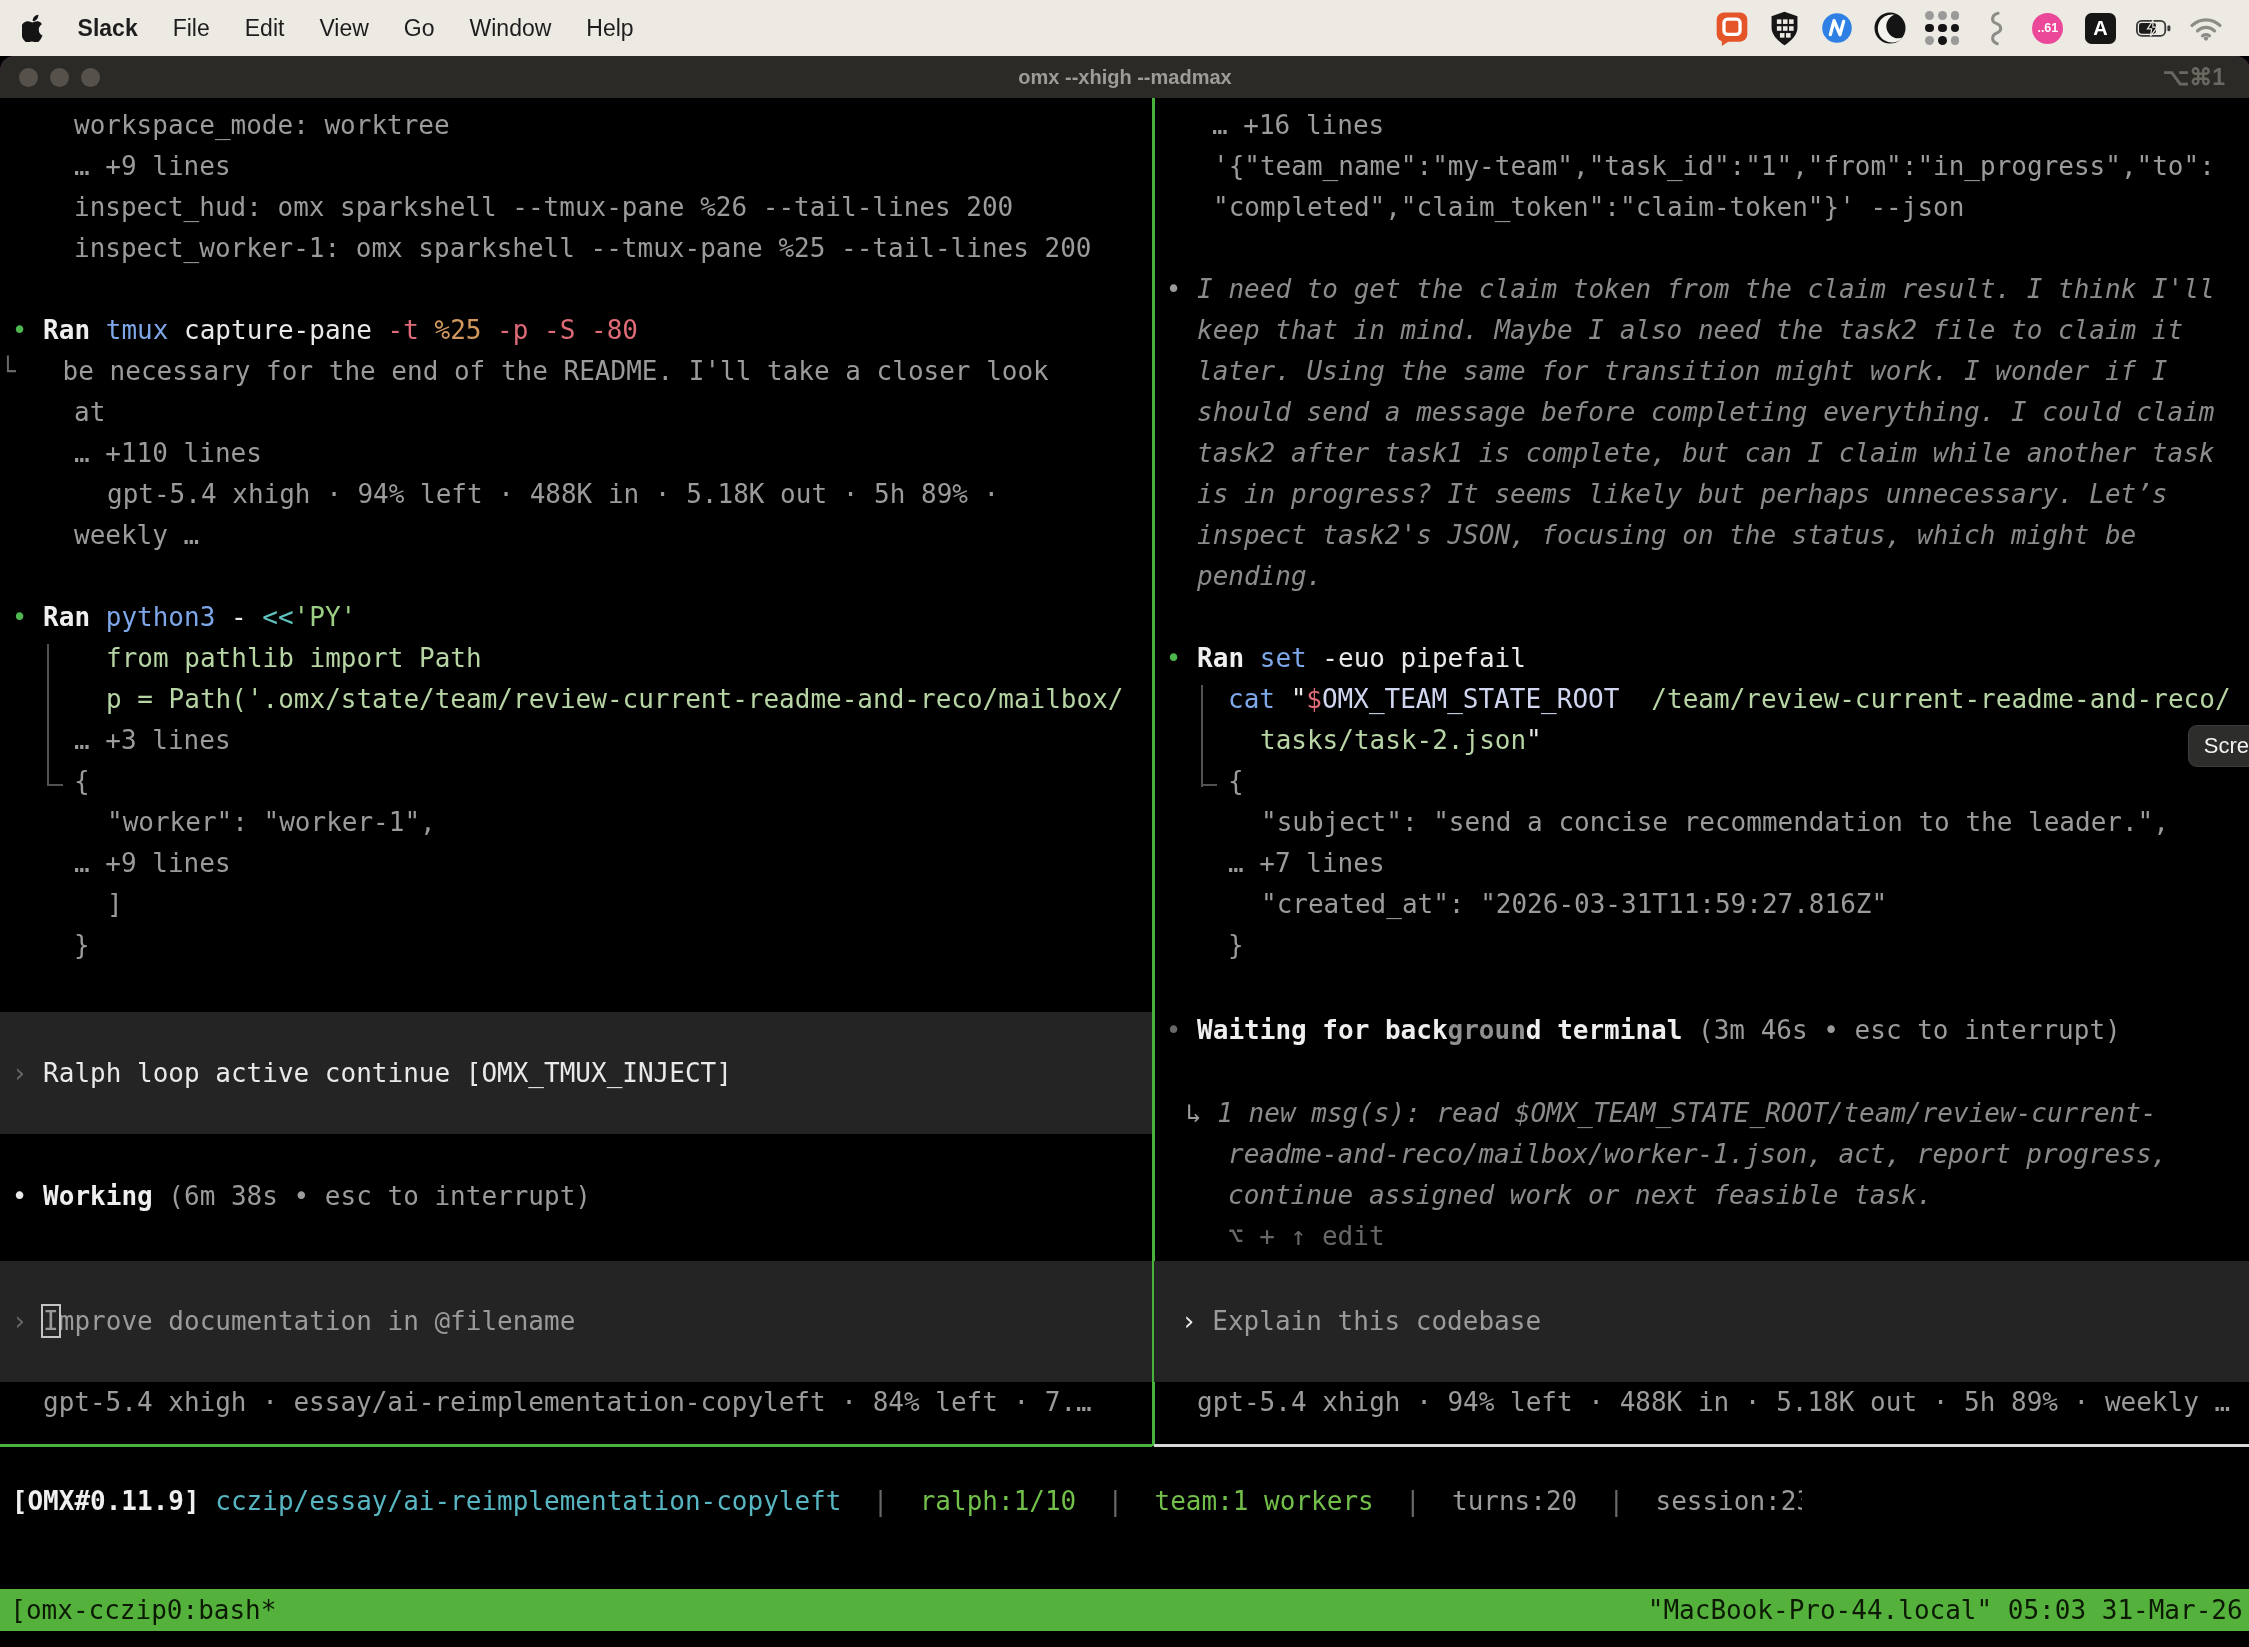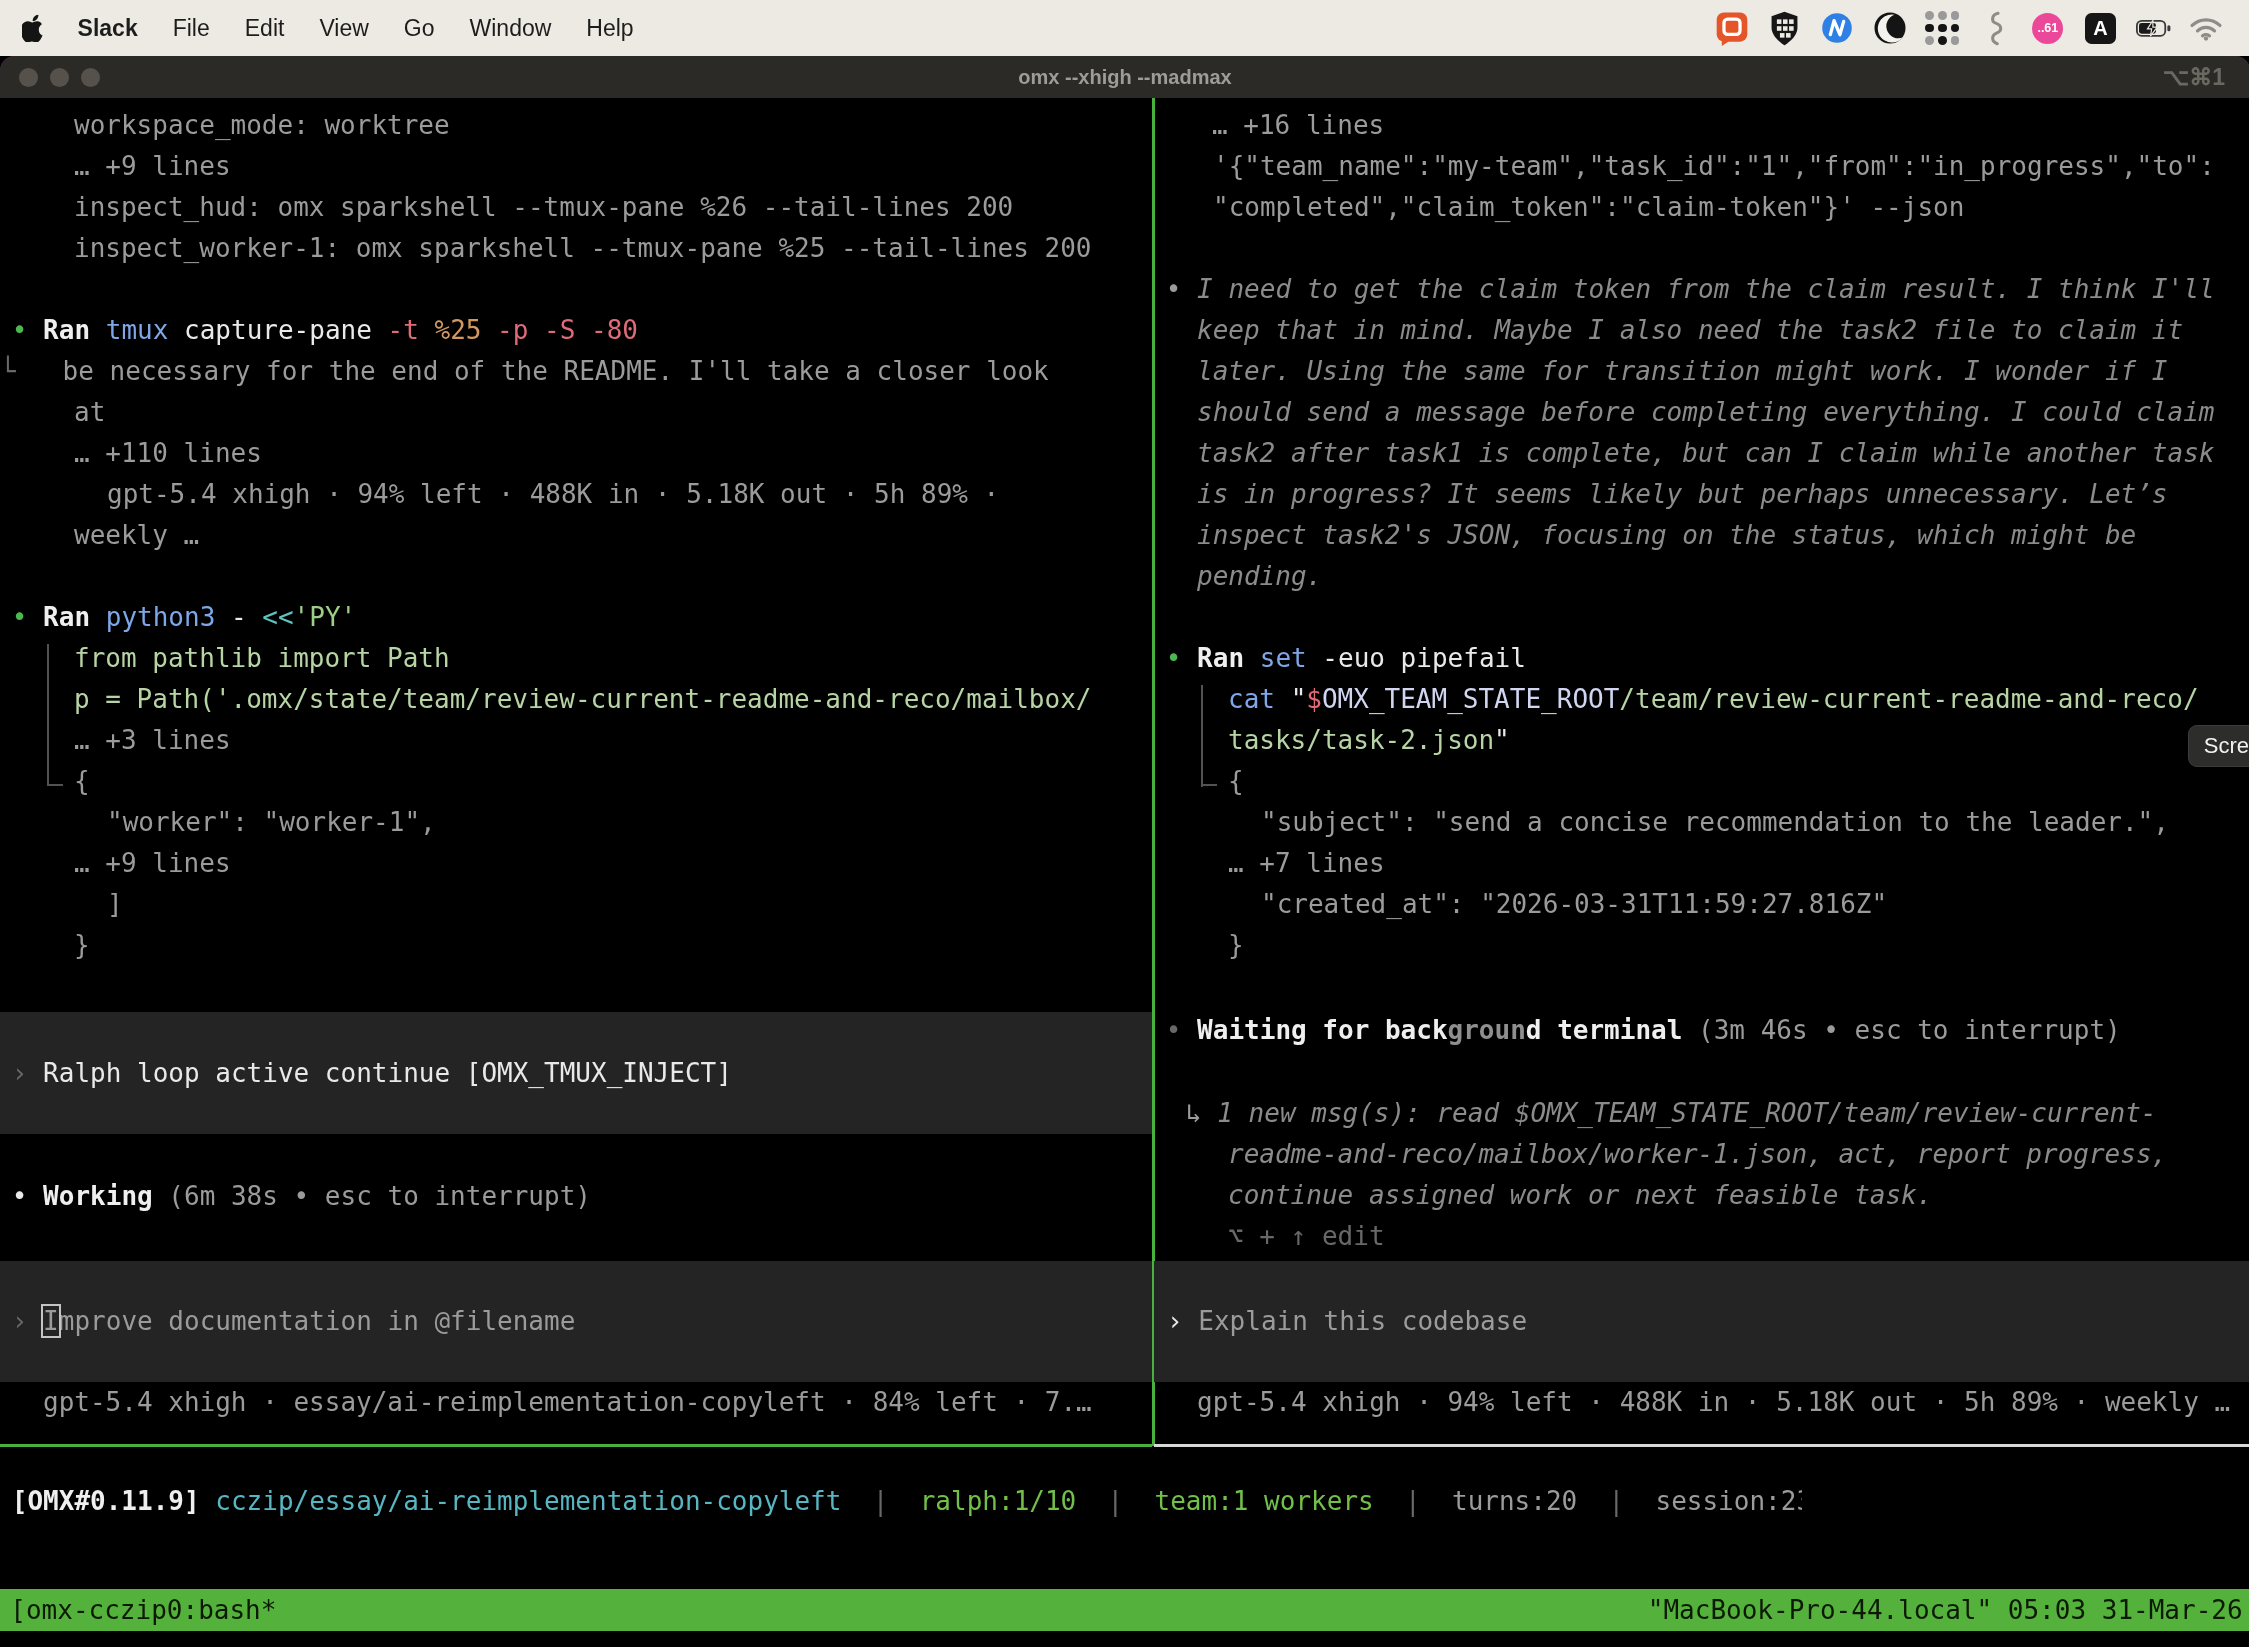--- a/index.html
+++ b/index.html
@@ -47,21 +47,21 @@
   .divider-v{position:absolute;left:1152px;top:0;width:3px;height:1348px;background:#49b23c;}
   .hb-left{position:absolute;top:1346px;left:0;width:1152px;height:3px;background:#49b23c;}
   .hb-right{position:absolute;top:1346px;left:1154px;width:1095px;height:3px;background:#d8d8d8;}
 
   .scrollback{padding-top:7.4px;}
   .line{height:41px;line-height:41px;white-space:pre;overflow:hidden;}
 
   
   .g{color:#9b9b9b;} .w{color:#e9e9e9;} .wb{color:#efefef;font-weight:700;}
   .bl{color:#7da7e8;} .pk{color:#de6b77;} .or{color:#d2985f;}
-  .gn{color:#4db84f;} .cg{color:#b6d4a4;} .tea{color:#5fc4c0;} .pg{color:#9ccf84;}
+  .gn{color:#4db84f;} .cg{color:#b6d4a4;margin-left:32px;} .tea{color:#5fc4c0;} .pg{color:#9ccf84;}
   .dim{color:#686868;} .lav{color:#d0d5f0;} .cy{color:#57b6c2;} .grn{color:#72bf4a;}
   .it{color:#8b8b8b;font-style:italic;} .sh{color:#8f8f8f;font-weight:700;}
   .cur{outline:2.2px solid #c4c4c4;outline-offset:-0.7px;}
 
   
   .vline{position:absolute;width:2.2px;background:#525252;}
   .vstub{position:absolute;height:2.2px;background:#525252;}
 
   
   .band{position:absolute;left:0;right:0;background:#242424;display:flex;flex-direction:column;justify-content:center;}
@@ -291,21 +291,21 @@
         </div>
       <div class="msg-block">
           <div class="line" style="padding-left: 32px;"><span class="g">↳ </span><span class="it">1 new msg(s): read $OMX_TEAM_STATE_ROOT/team/review-current-</span></div>
           <div class="line" style="padding-left: 74px;"><span class="it">readme-and-reco/mailbox/worker-1.json, act, report progress,</span></div>
           <div class="line" style="padding-left: 74px;"><span class="it">continue assigned work or next feasible task.</span></div>
           <div class="line" style="padding-left: 74px;"><span class="dim">⌥ + ↑ edit</span></div>
         </div>
 
       <div class="band input-band">
         <div>
-            <div class="line" style="padding-left: 13px;"><span class="w">› </span><span class="g">Explain this codebase</span></div>
+            <div class="line" style="padding-left: 27px;"><span class="w">› </span><span class="g">Explain this codebase</span></div>
           </div>
       </div>
 
       <div class="abs-line status-line">
           <div class="line" style="padding-left: 43px;"><span class="g">gpt-5.4 xhigh · 94% left · 488K in · 5.18K out · 5h 89% · weekly …</span></div>
         </div>
     </div>
 
     <div class="hb-left"></div>
     <div class="hb-right"></div>

